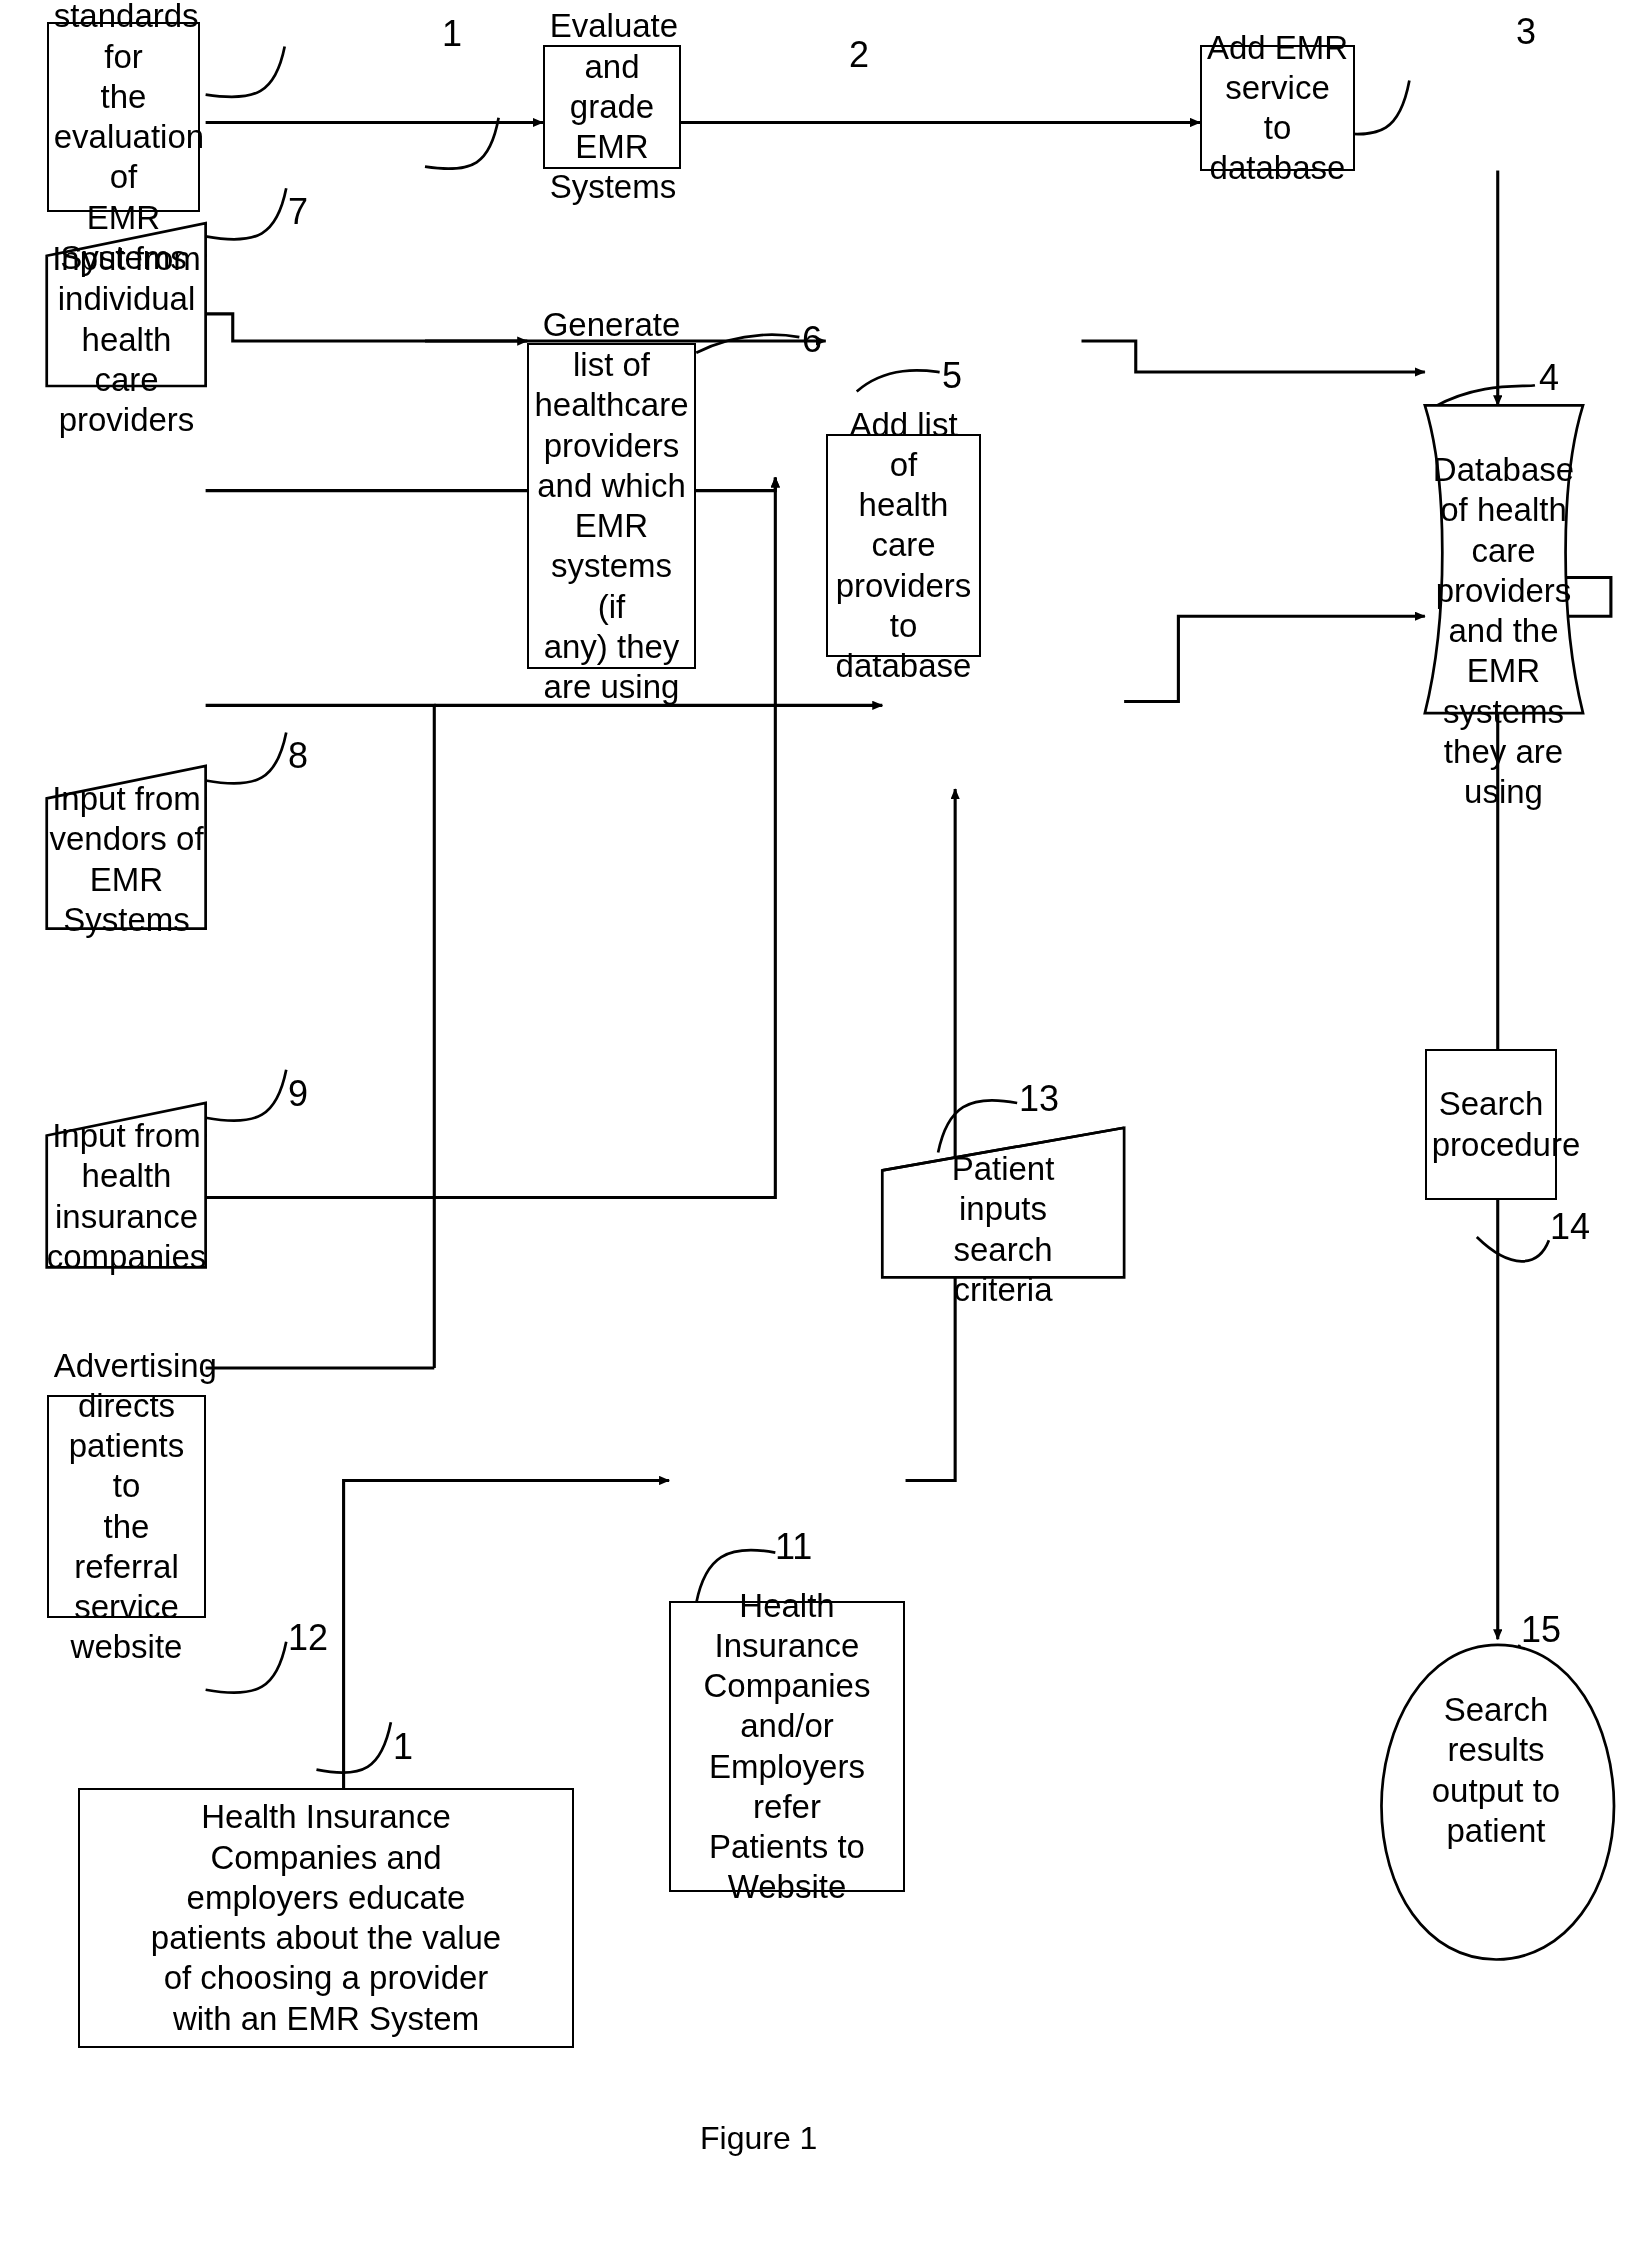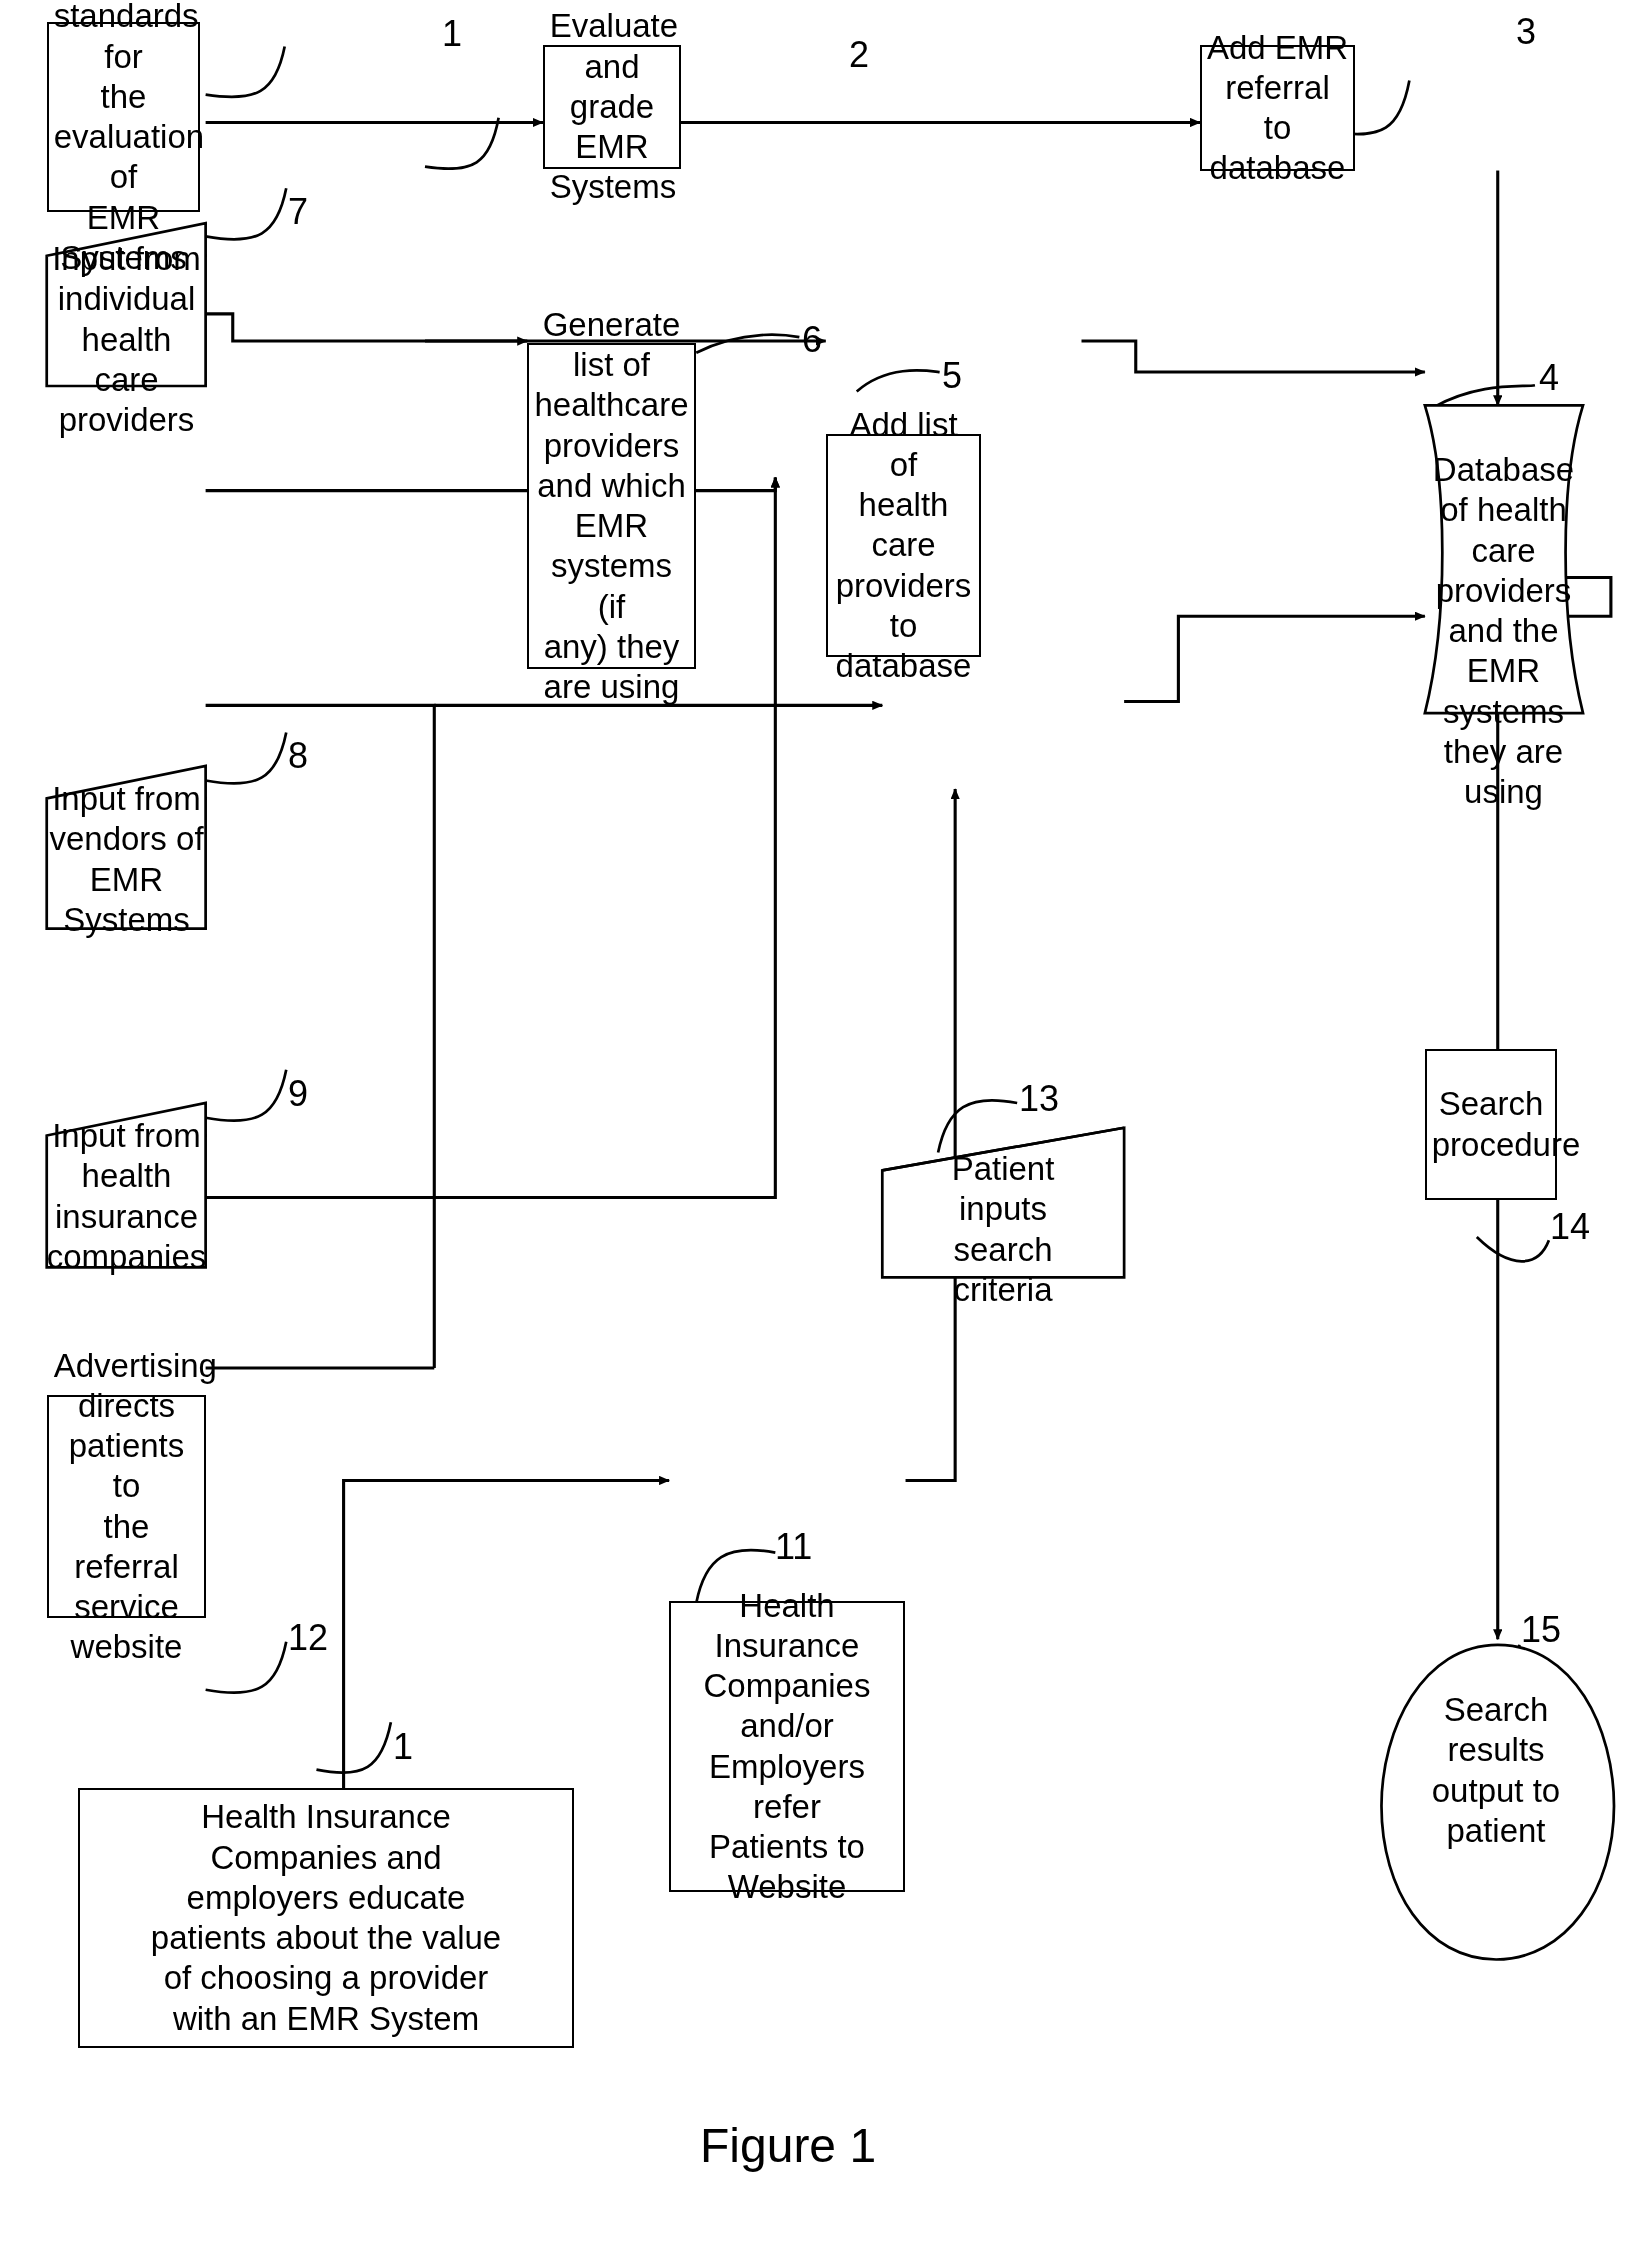--- a/index.html
+++ b/index.html
@@ -51,21 +51,21 @@
   }
   .reflabel {
     position: absolute;
     font-size: 36px;
     color: #000;
     line-height: 1;
     user-select: none;
   }
   .caption {
     position: absolute;
-    font-size: 48px;
+    font-size: 32px;
     line-height: 1;
   }
   .shape-text {
     position: absolute;
     box-sizing: border-box;
     display: flex;
     align-items: flex-start;
     justify-content: center;
     text-align: center;
     line-height: 1.22;
@@ -161,21 +161,21 @@
   <div class="node rect" style="left:543px; top:45px; width:138px; height:124px; font-size:33px;">
     <span class="txt">Evaluate
 and grade
 EMR
 Systems</span>
   </div>
   <div class="reflabel" style="left:849px; top:37px;">2</div>
 
   <div class="node rect" style="left:1200px; top:45px; width:155px; height:126px; font-size:33px;">
     <span class="txt">Add EMR
-referral
+service
 to
 database</span>
   </div>
   <div class="reflabel" style="left:1516px; top:14px;">3</div>
 
   <div class="shape-text" style="left:1430px; top:450px; width:147px; height:256px; font-size:33px;">
     <span>Database
 of health
 care
 providers

